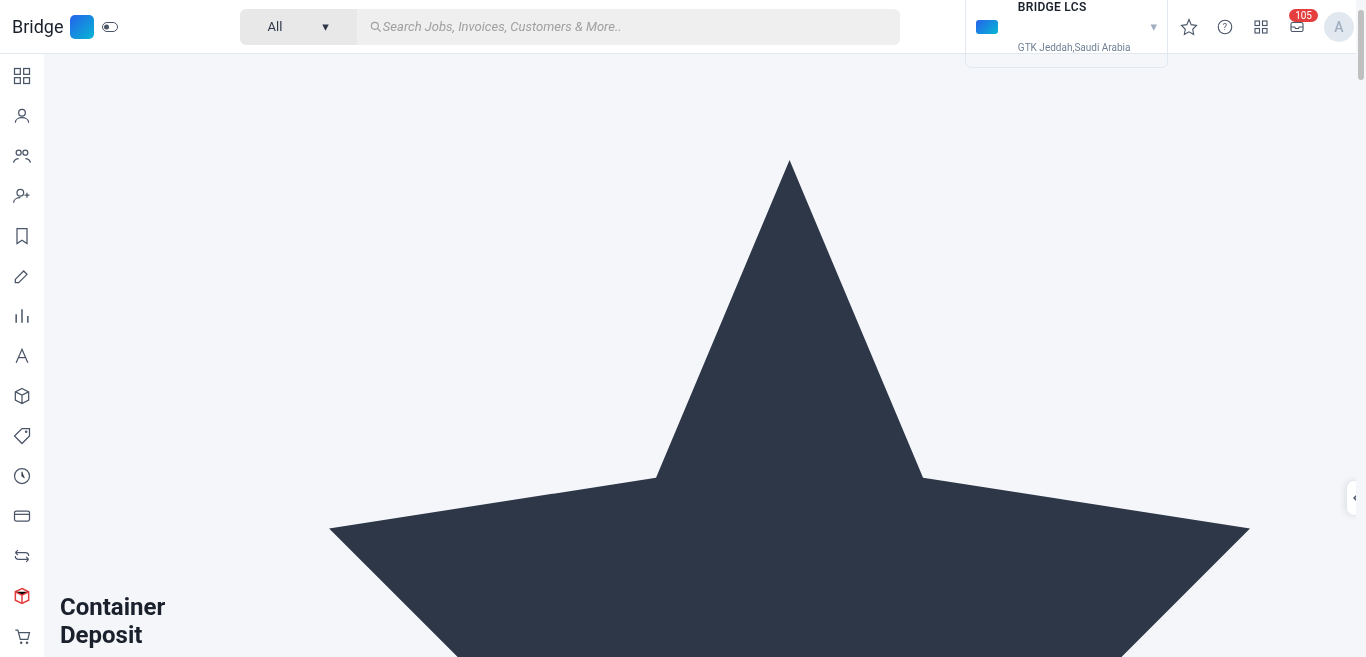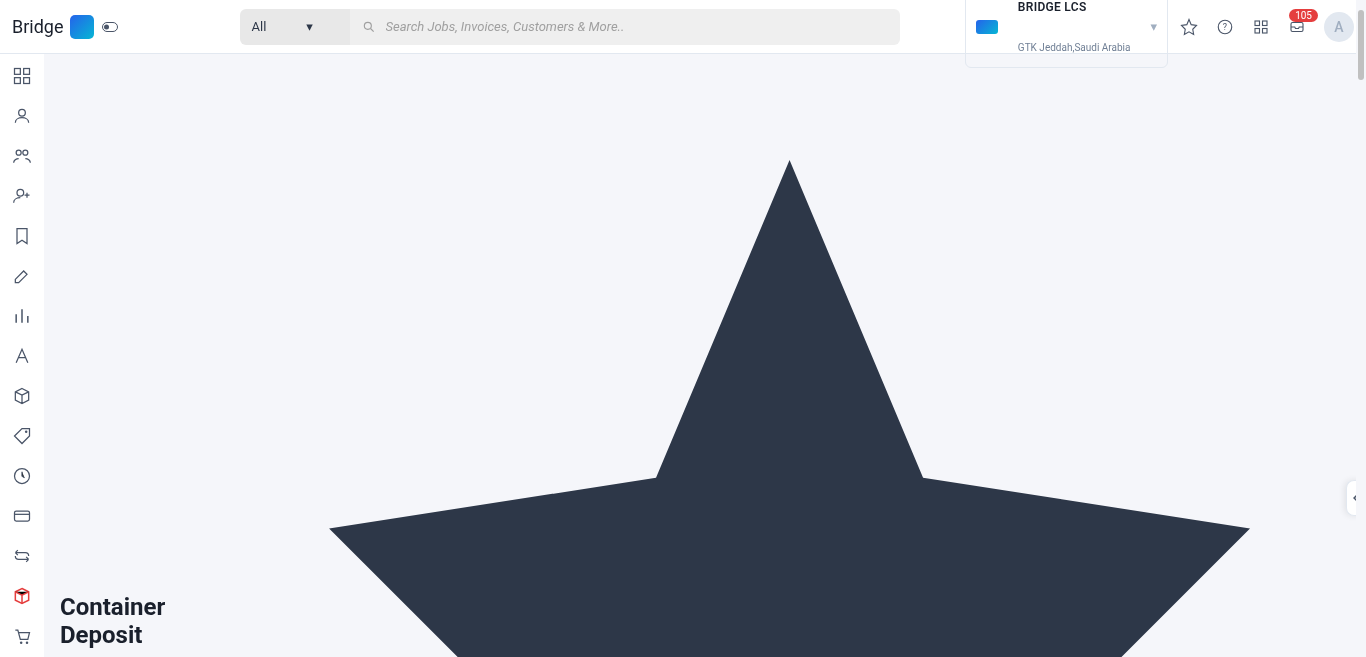--- a/index.html
+++ b/index.html
@@ -3,22 +3,22 @@
 <meta charset="utf-8">
 <style>
 * { margin: 0; padding: 0; box-sizing: border-box; font-family: -apple-system, BlinkMacSystemFont, "Segoe UI", Roboto, sans-serif; }
 body { background: #f5f6fa; color: #2d3748; font-size: 13px; overflow: hidden; width: 1366px; height: 657px; position: relative; }
 .topbar { height: 54px; background: #fff; border-bottom: 1px solid #e2e8f0; display: flex; align-items: center; padding: 0 12px; gap: 12px; }
 .logo { display: flex; align-items: center; gap: 6px; font-weight: 400; font-size: 18px; color: #1a202c; }
 .logo-mark { width: 24px; height: 24px; background: linear-gradient(135deg, #2563eb 0%, #06b6d4 100%); border-radius: 5px; position: relative; }
 .toggle-switch { width: 16px; height: 10px; border: 1.5px solid #4a5568; border-radius: 6px; position: relative; margin-left: -4px; }
 .toggle-switch::after { content: ''; position: absolute; width: 5px; height: 5px; background: #4a5568; border-radius: 50%; left: 1px; top: 50%; transform: translateY(-50%); }
 .search-wrap { flex: 0 0 660px; display: flex; height: 36px; border-radius: 6px; overflow: hidden; margin-left: 110px; }
-.search-dropdown { flex: 0 0 110px; background: #e8e8e8; display: flex; align-items: center; padding: 0 12px; color: #2d3748; font-size: 13px; cursor: pointer; gap: 40px; }
-.search-field { flex: 1; background: #efefef; display: flex; align-items: center; padding: 0 12px; gap: 10px; }
+.search-dropdown { flex: 0 0 110px; background: #e8e8e8; display: flex; align-items: center; padding: 0 28px; color: #2d3748; font-size: 13px; cursor: pointer; gap: 40px; }
+.search-field { flex: 1; background: #efefef; display: flex; align-items: center; padding: 0 12px; }
 .search-field input { border: none; background: transparent; flex: 1; font-size: 13px; color: #718096; outline: none; }
 .search-field input::placeholder { color: #a0a0a0; font-style: italic; }
 .spacer { flex: 1; }
 .org-chip { display: flex; align-items: center; gap: 20px; border: 1px solid #e2e8f0; border-radius: 6px; padding: 14px 10px; cursor: pointer; }
 .org-logo { width: 22px; height: 14px; background: linear-gradient(135deg,#2563eb,#06b6d4); border-radius: 3px; font-size: 7px; color:#fff; display:flex; align-items:center; justify-content:center; }
 .org-text .name { font-size: 12px; font-weight: 600; color: #1a202c; letter-spacing: 0.3px; }
 .org-text .loc { font-size: 10px; color: #718096; margin-top: 28px; }
 .topbar-actions { display: flex; align-items: center; gap: 18px; }
 .icon-btn { width: 18px; height: 18px; color: #4a5568; cursor: pointer; position: relative; }
 .badge-btn { position: relative; }

